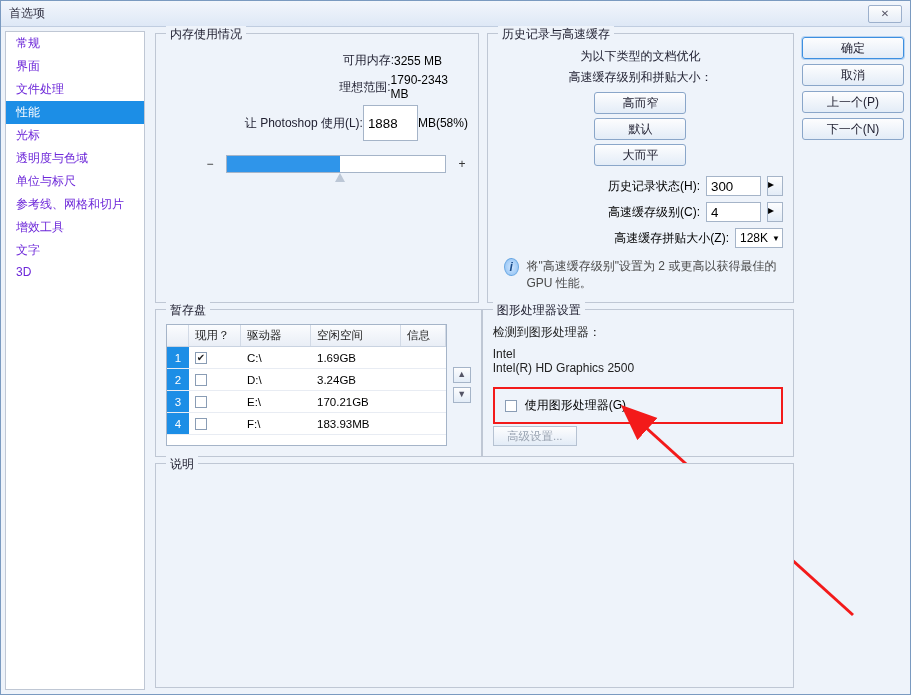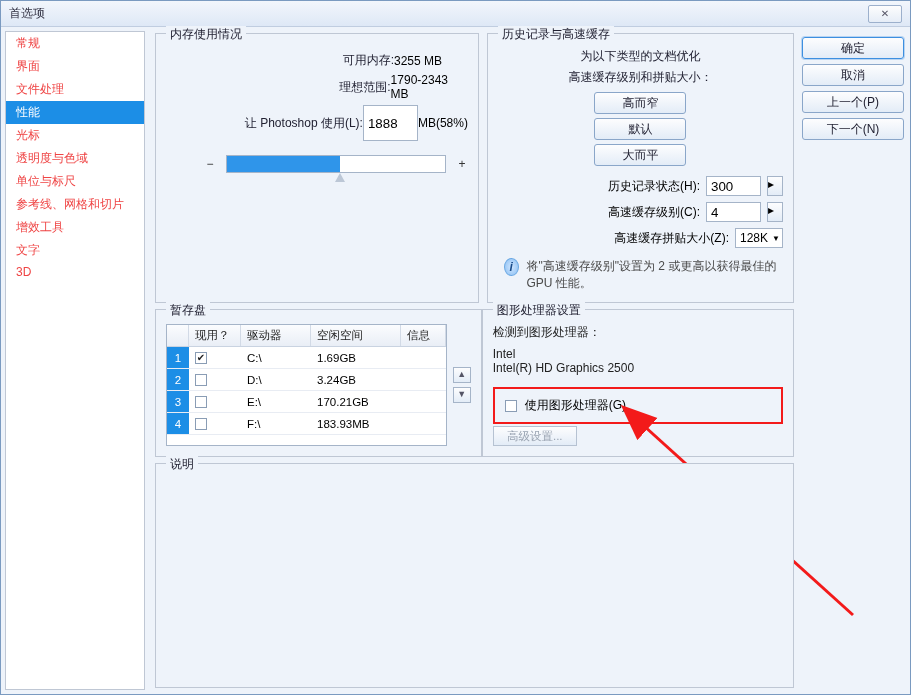--- a/index.html
+++ b/index.html
@@ -3,21 +3,21 @@
 <meta charset="utf-8">
 <style>
 * { box-sizing: border-box; margin: 0; padding: 0; }
 body { font-family: "Microsoft YaHei", Tahoma, sans-serif; font-size: 12px; background: #fff; }
 .window { width: 911px; height: 695px; border: 1px solid #7a9ac0; background: #eef3fa; position: relative; }
 .titlebar { height: 26px; background: linear-gradient(#f2f6fc, #dee8f6); border-bottom: 1px solid #c0cde0; display: flex; align-items: center; padding: 0 8px; justify-content: space-between; }
 .titlebar .title { color: #334; }
 .close-x { width: 34px; height: 18px; border: 1px solid #9cb0cc; border-radius: 2px; background: linear-gradient(#fdfdfd, #e6edf7); text-align: center; font-size: 10px; color: #556; line-height: 15px; }
 .content { display: flex; height: calc(100% - 26px); }
 .sidebar { width: 140px; background: #fff; border: 1px solid #bfc7d4; margin: 4px 0 4px 4px; overflow: hidden; }
-.sidebar .item { padding: 3px 10px; cursor: default; color: #ef4444; }
+.sidebar .item { padding: 3px 10px; cursor: default; color: #6d28d9; }
 .sidebar .item.selected { background: #1c8ee6; color: #fff; }
 .main { flex: 1; padding: 6px 6px 6px 10px; display: flex; gap: 8px; }
 .panels { flex: 1; display: flex; flex-direction: column; gap: 6px; }
 .rightbtns { width: 102px; padding-top: 4px; display: flex; flex-direction: column; gap: 5px; }
 .btn { height: 22px; border: 1px solid #8aa6c9; border-radius: 3px; background: linear-gradient(#fdfdfe, #e3ecf7); color: #223; font-size: 12px; display: flex; align-items: center; justify-content: center; cursor: default; }
 .btn.primary { border-color: #3d8fe0; box-shadow: 0 0 0 1px rgba(61,143,224,.3); }
 .row1 { display: flex; gap: 8px; }
 .group { border: 1px solid #bfc7d4; position: relative; padding: 14px 10px 10px; background: #eef3fa; flex: 1; }
 .group > .legend { position: absolute; top: -8px; left: 10px; background: #eef3fa; padding: 0 4px; color: #223; }
 .mem { flex: 1; min-width: 300px; padding-left: 48px; }

